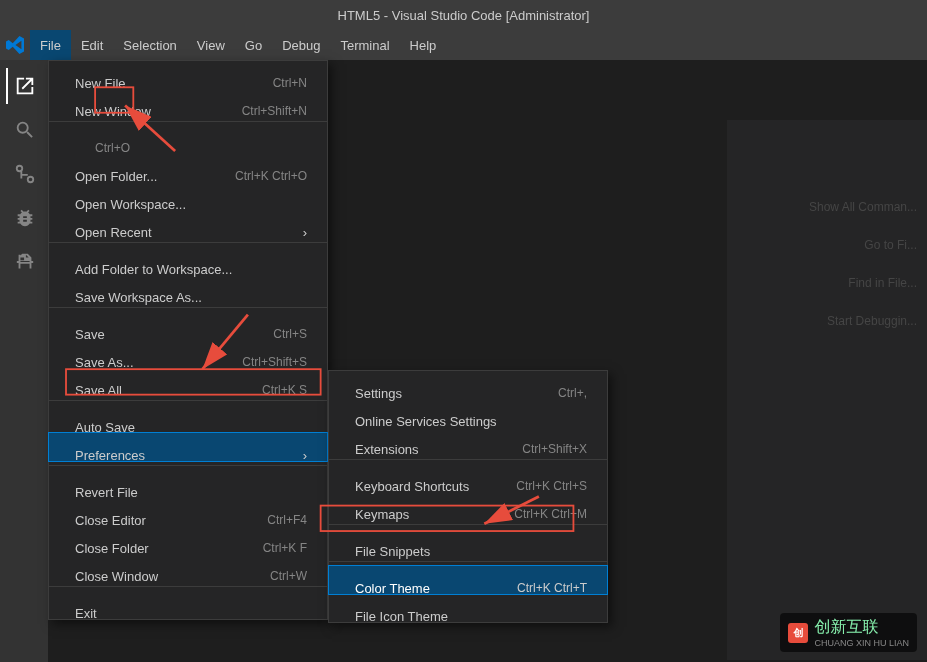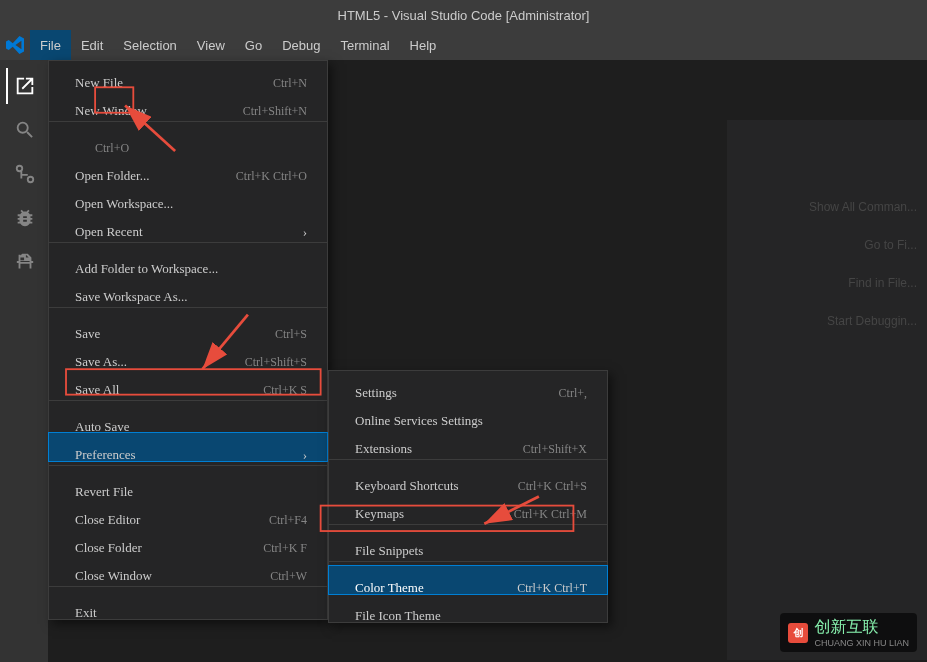--- a/index.html
+++ b/index.html
@@ -115,21 +115,20 @@
 
     .dropdown-item {
       display: flex;
       align-items: center;
       justify-content: space-between;
       padding: 21px 20px 5px 26px;
       cursor: pointer;
       color: #cccccc;
       height: 28px;
       position: relative;
-      font-family: Liberation Serif, serif;
     }
     .dropdown-item.highlighted {
       background: #094771;
     }
     .dropdown-item.selected {
       background: #094771;
       outline: 1px solid #007fd4;
     }
 
     .dropdown-item .label {

